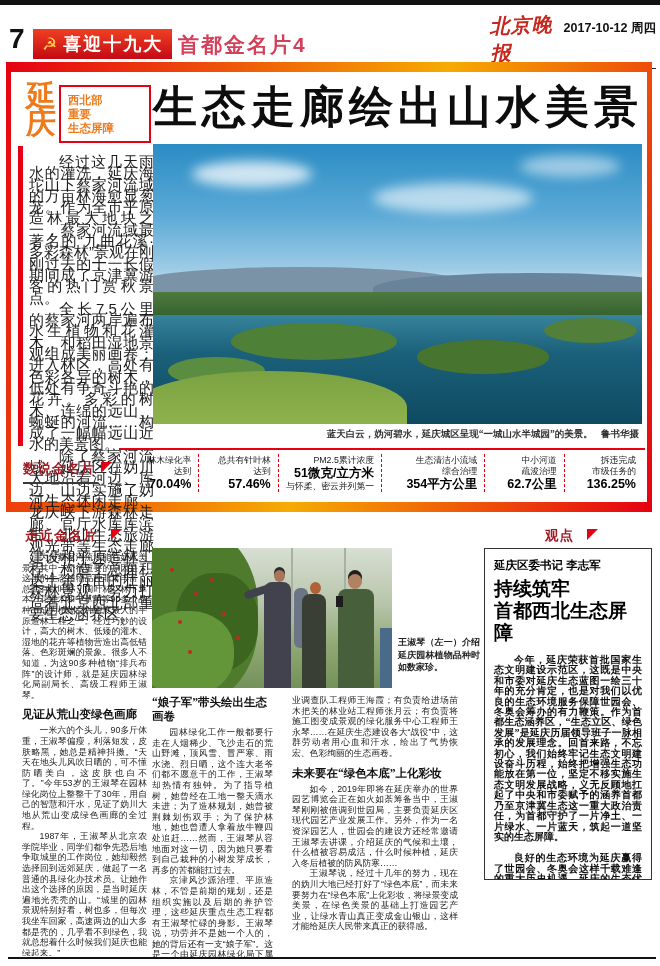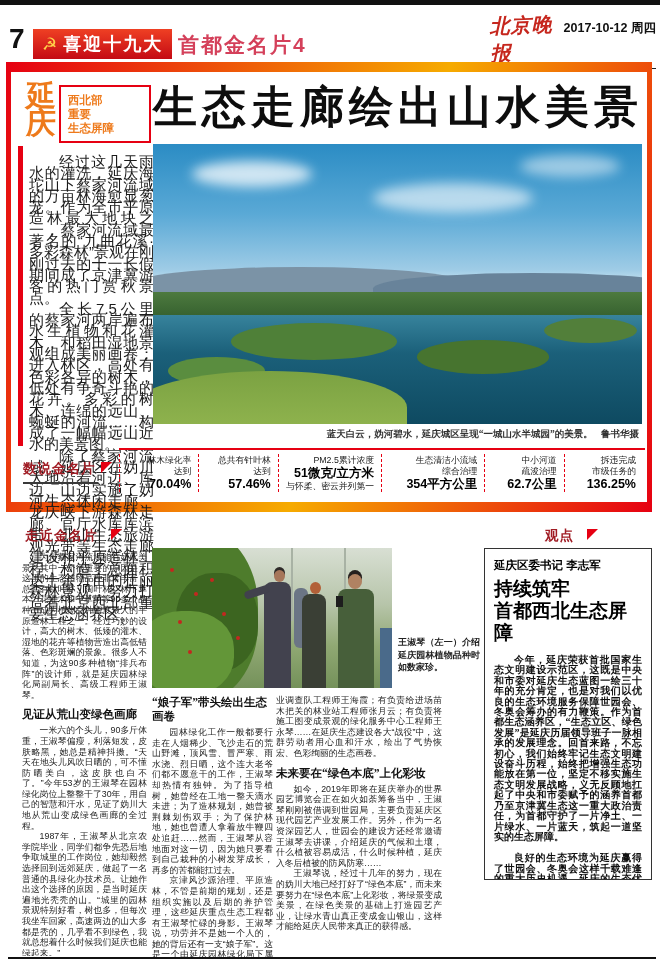--- a/index.html
+++ b/index.html
@@ -81,21 +81,21 @@
   .sec-head { position:absolute; display:flex; align-items:flex-start; gap:13px; }
   .sec-head .txt { font-size:13.5px; font-weight:bold; color:#a01c24; letter-spacing:1px; }
   .fh { left:25px; top:527px; }
   .oh { left:545px; top:527px; }
 
   .fcol { position:absolute; overflow:hidden; }
   .fcol .body-p { font-size:8.8px; line-height:10.6px; }
   .fcol .noind { text-indent:0; }
   .col1 { left:22px;  top:552px; width:125px; height:404px; }
   .col2 { left:152px; top:695px; width:121px; height:262px; }
-  .col3 { left:276px; top:695px; width:166px; height:262px; }
+  .col3 { left:292px; top:695px; width:166px; height:262px; }
   .subhead { font-size:11.5px; font-weight:bold; color:#111; margin:7px 0 4px; line-height:14px;font-family:Liberation Serif, serif; }
 
   
   .photo2 { position:absolute; left:152px; top:548px; width:240px; height:140px; overflow:hidden;
             background:linear-gradient(180deg,#d8dfd3 0%,#b7c5aa 40%,#90a873 70%,#74915a 100%); }
   .pole { position:absolute; top:0; width:2px; height:52%; background:#a8b2a4; }
   .fol { position:absolute; border-radius:45%; }
   .f1 { left:-12%; top:-14%; width:56%; height:125%; background:#4e7c2c; }
   .f2 { left:10%;  top:18%;  width:34%; height:70%;  background:#3c6520; }
   .f3 { left:-6%;  top:45%;  width:40%; height:60%;  background:#639638; }

